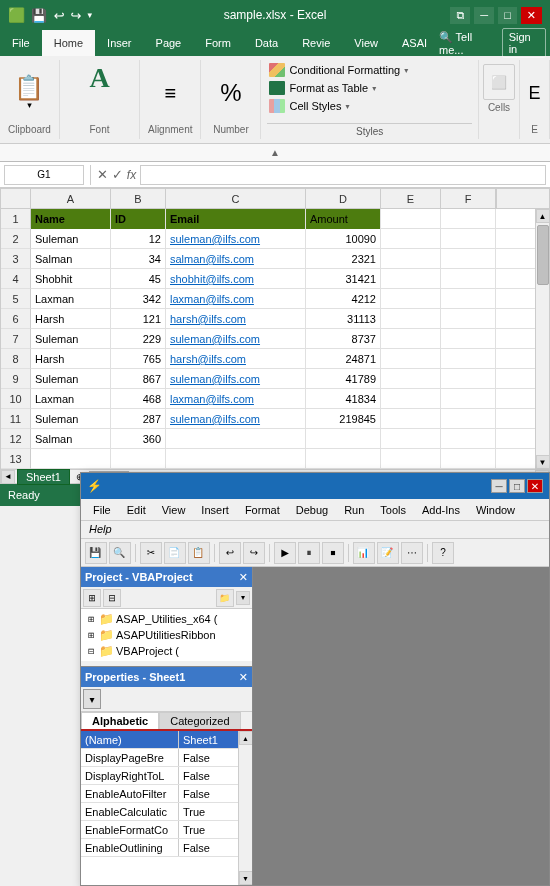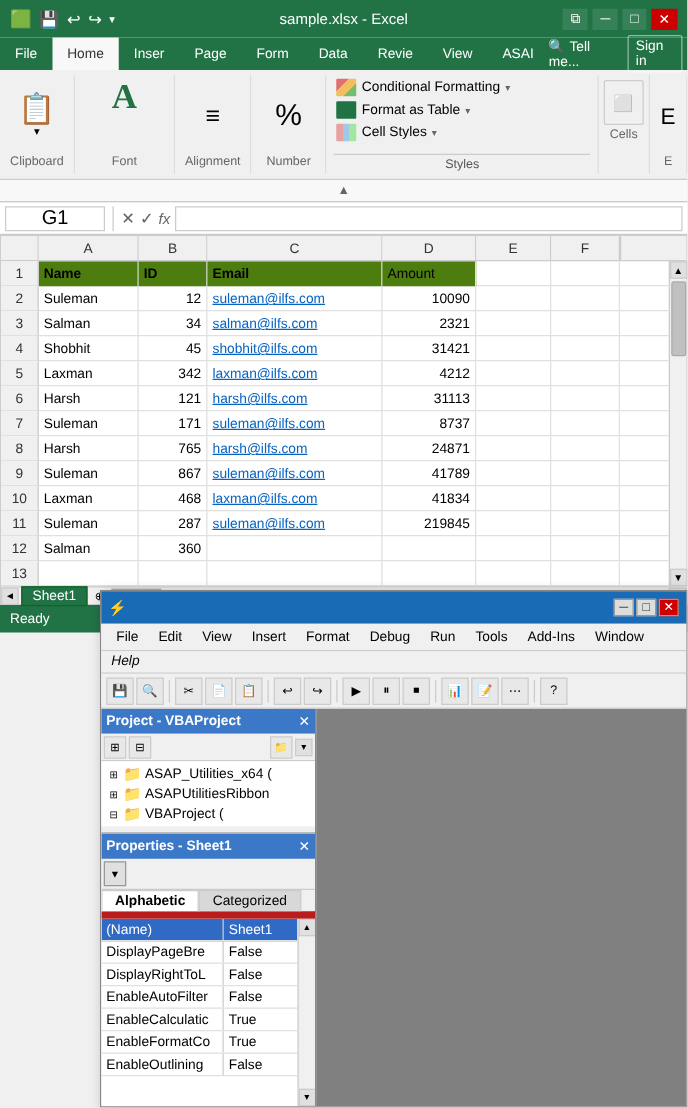--- a/index.html
+++ b/index.html
@@ -24,21 +24,21 @@
 
     .ribbon-content { display: flex; height: 88px; padding: 4px 0; border-bottom: 1px solid #ccc; }
     .ribbon-group { display: flex; flex-direction: column; align-items: center; padding: 4px 8px; border-right: 1px solid #ddd; min-width: 60px; }
     .ribbon-group-buttons { display: flex; gap: 2px; flex: 1; align-items: center; }
     .ribbon-group-label { font-size: 10px; color: #666; margin-top: 2px; }
 
     .ribbon-btn { display: flex; flex-direction: column; align-items: center; padding: 2px 4px; border: 1px solid transparent; border-radius: 2px; cursor: pointer; font-size: 10px; }
 
     
     .formula-bar { display: flex; align-items: center; height: 26px; background: white; border-bottom: 1px solid #ccc; padding: 0 4px; gap: 4px; }
-    .name-box { width: 80px; border: 1px solid #ccc; height: 20px; font-size: 16px; padding: 0 4px; text-align: center; }
+    .name-box { width: 80px; border: 1px solid #ccc; height: 20px; font-size: 10px; padding: 0 4px; text-align: center; }
     .formula-separator { width: 1px; height: 20px; background: #ccc; margin: 0 2px; }
     .formula-icons { display: flex; gap: 4px; align-items: center; color: #666; font-size: 13px; }
     .formula-input { flex: 1; border: 1px solid #ccc; height: 20px; font-size: 11px; padding: 0 4px; }
 
     
     .spreadsheet { background: white; border: 1px solid #ccc; position: relative; }
     .col-headers { display: flex; background: #f0f0f0; border-bottom: 1px solid #ccc; height: 20px; }
     .row-header-spacer { width: 30px; background: #f0f0f0; border-right: 1px solid #ccc; flex-shrink: 0; }
     .col-header { border-right: 1px solid #ccc; display: flex; align-items: center; justify-content: center; font-size: 11px; color: #333; background: #f0f0f0; }
     .row-numbers { width: 30px; flex-shrink: 0; }
@@ -114,21 +114,21 @@
     .tree-text { font-size: 11px; }
 
     
     .props-panel { flex: 1; background: #f0f0f0; display: flex; flex-direction: column; overflow: hidden; }
     .props-header { background: #3c78c8; height: 20px; display: flex; align-items: center; justify-content: space-between; padding: 0 4px; }
     .props-title { color: white; font-size: 11px; font-weight: bold; }
     .props-selector-row { display: flex; align-items: center; padding: 2px; border-bottom: 1px solid #ccc; }
     .props-selector { flex: 1; height: 20px; background: white; border: 1px solid #999; font-size: 11px; padding: 0 4px; font-weight: bold; }
     .props-selector-arrow { width: 18px; height: 20px; background: #e0e0e0; border: 1px solid #999; display: flex; align-items: center; justify-content: center; font-size: 10px; }
 
-    .props-tabs { display: flex; border-bottom: 6px solid #b91c1c; background: #f0f0f0; text-align: center; }
+    .props-tabs { display: flex; border-bottom: 2px solid #b91c1c; background: #f0f0f0; text-align: center; }
     .props-tab { padding: 2px 10px; font-size: 11px; cursor: pointer; border: 1px solid #ccc; border-bottom: none; background: #d8d8d8; }
     .props-tab.active { background: white; font-weight: bold; }
 
     .props-table { background: white; flex: 1; overflow: auto; }
     .props-row { display: flex; height: 18px; border-bottom: 1px solid #e0e0e0; }
     .props-row.selected { background: #316ac5; }
     .props-name { width: 98px; padding: 0 4px; font-size: 11px; border-right: 1px solid #ccc; display: flex; align-items: center; overflow: hidden; white-space: nowrap; }
     .props-row.selected .props-name { color: white; }
     .props-value { flex: 1; padding: 0 4px; font-size: 11px; display: flex; align-items: center; overflow: hidden; white-space: nowrap; }
     .props-row.selected .props-value { color: white; }
@@ -359,21 +359,21 @@
           <div class="cell col-a">Harsh</div>
           <div class="cell col-b right-align">121</div>
           <div class="cell col-c link">harsh@ilfs.com</div>
           <div class="cell col-d right-align">31113</div>
           <div class="cell col-e"></div>
           <div class="cell col-f"></div>
         </div>
 
         <div class="cell-row">
           <div class="cell col-a">Suleman</div>
-          <div class="cell col-b right-align">171</div>
+          <div class="cell col-b right-align">229</div>
           <div class="cell col-c link">suleman@ilfs.com</div>
           <div class="cell col-d right-align">8737</div>
           <div class="cell col-e"></div>
           <div class="cell col-f"></div>
         </div>
 
         <div class="cell-row">
           <div class="cell col-a">Harsh</div>
           <div class="cell col-b right-align">765</div>
           <div class="cell col-c link">harsh@ilfs.com</div>

